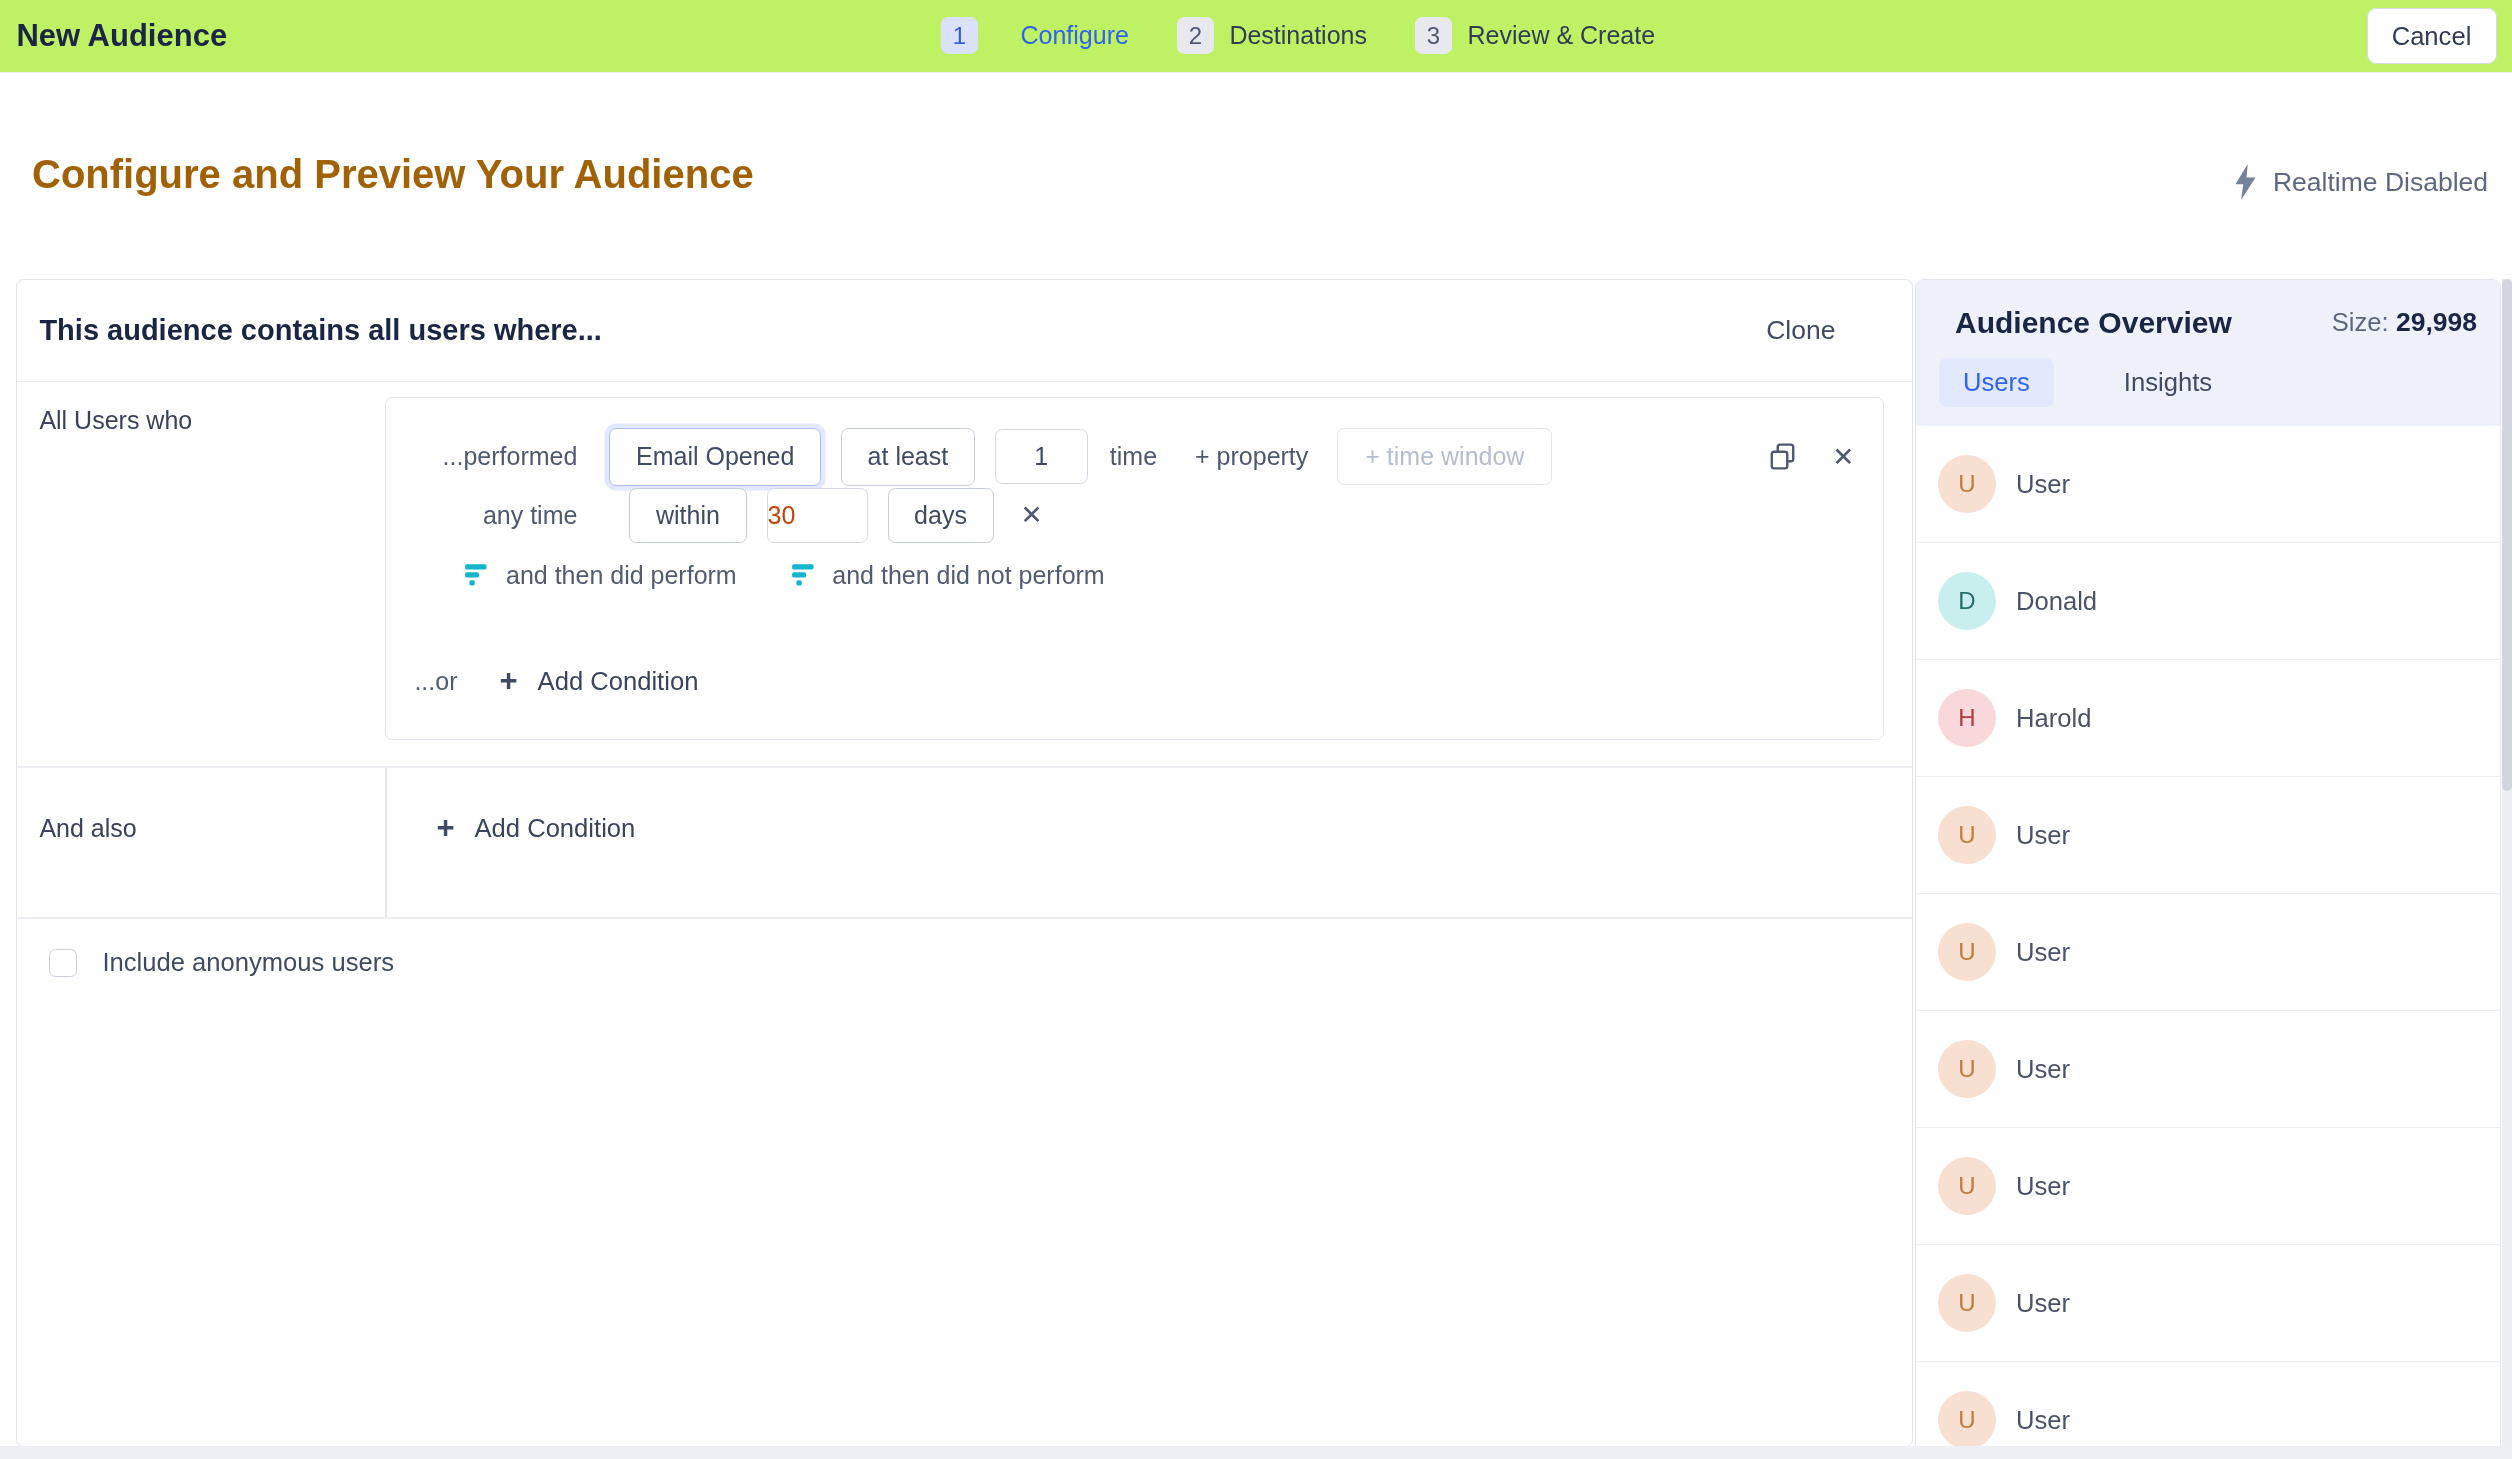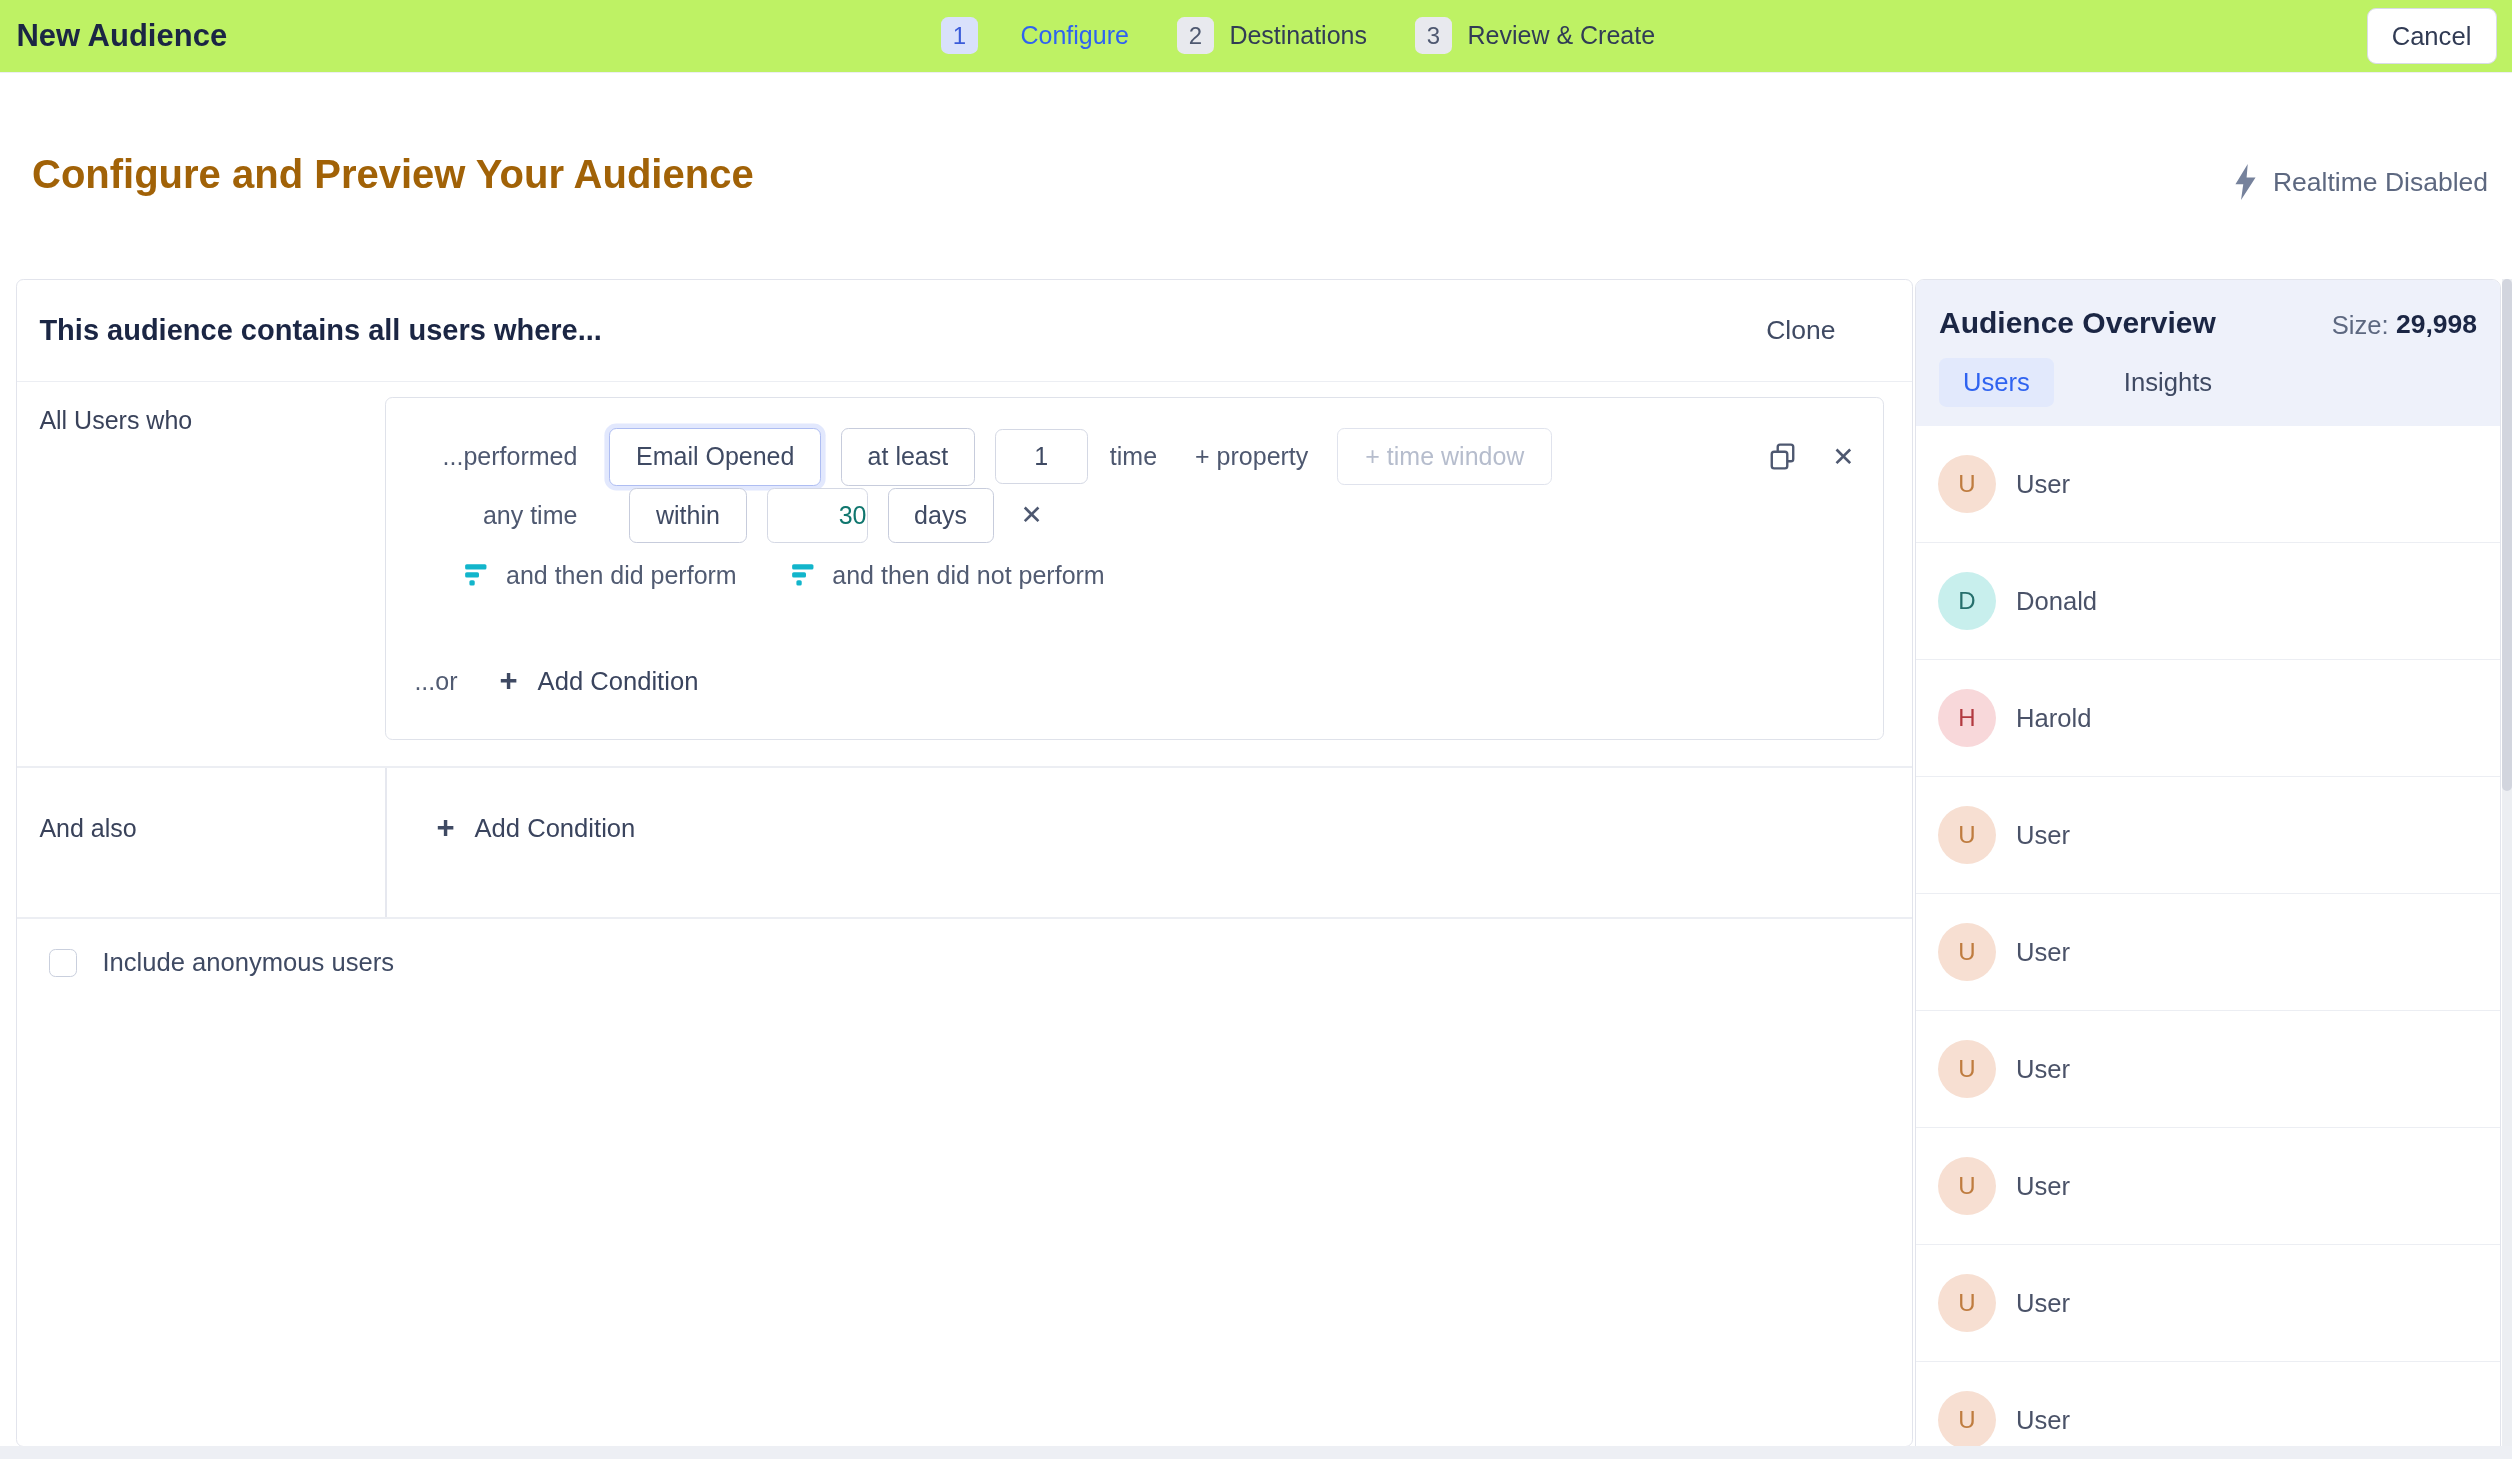--- a/index.html
+++ b/index.html
@@ -53,21 +53,21 @@
   .count-input { margin-left:20px; width:93px; height:55px; border:1.8px solid #d4d8e4; border-radius:7.3px;
     text-align:center; font-size:25px; color:#3f4a63; font-family:inherit; }
   .unit-text { margin-left:22px; font-size:25px; color:#4e5870; }
   .add-prop { margin-left:38px; font-size:25px; color:#4e5870; cursor:pointer; }
   .tw-btn { margin-left:29px; height:57px; padding:0 27px; background:#fff; border:1.8px solid #e0e3ed;
     border-radius:7.3px; font-size:25px; color:#b6bdcd; font-family:inherit; cursor:pointer; }
   .row-icons { position:absolute; right:29px; top:0; height:66px; display:flex; align-items:center; gap:35px; }
   .icon-btn { background:none; border:none; cursor:pointer; display:flex; align-items:center; font-family:inherit; }
   .close-x { font-size:26.5px; color:#4e5870; }
   .val-input { margin-left:20px; width:101px; height:55px; border:1.8px solid #d4d8e4; border-radius:7.3px;
-    text-align:right; font-size:25px; color:#0f766e; font-family:inherit; }
+    text-align:left; font-size:25px; color:#c2410c; font-family:inherit; }
   .days-btn { margin-left:20px; height:55px; }
   .r2-close { margin-left:27px; }
 
   .then-link { display:flex; gap:17px; cursor:pointer; }
   .then-link + .then-link { margin-left:53px; }
   .then-text { font-size:25px; color:#515b72; }
 
   .or-text { font-size:25px; color:#515b72; }
   .plus-glyph { font-size:31px; color:#3f4a63; font-weight:bold; margin-left:42px; }
   .addcond-text { font-size:25.6px; color:#3a445e; margin-left:20px; }
@@ -80,21 +80,21 @@
   .add-cond2 .plus-glyph { margin-left:0; }
 
   .checkbox-row { position:absolute; left:32px; top:668px; display:flex; align-items:center; gap:25px; }
   .checkbox { width:28px; height:28px; border:1.8px solid #c9cfdd; border-radius:6.4px; background:#fff; cursor:pointer; }
   .checkbox-label { font-size:25.6px; color:#3f4a63; }
 
   
   .sidebar { position:absolute; left:1915px; top:279px; width:586px; height:1168px; background:#fff;
     border:1.8px solid #e2e4ec; border-radius:9px 9px 0 0; overflow:hidden; }
   .sb-head { position:absolute; left:0; top:0; right:0; height:146px; background:#eef1fa; padding:0 23px; }
-  .sb-title-row { display:flex; align-items:flex-end; padding-top:25.6px; }
+  .sb-title-row { display:flex; align-items:center; padding-top:25.6px;margin-left:16px; }
   .sb-title { font-size:30px; font-weight:bold; color:#1b2644; }
   .sb-size { margin-left:auto; font-size:25.6px; color:#5d6880; }
   .sb-size-value { font-size:26.5px; font-weight:bold; color:#1b2644; margin-left:7.3px; }
   .sb-tabs { display:flex; align-items:center; margin-top:18px; }
   .tab { height:49px; padding:0 24px; display:flex; align-items:center; font-size:25.6px; color:#3f4a63;
     border-radius:7.3px; cursor:pointer; }
   .tab.active { background:#e2e9fc; color:#2f63f0; }
   .tab.inactive { margin-left:46px; }
   .user-list { position:absolute; left:0; top:146px; right:0; bottom:0; }
   .user-row { height:117px; display:flex; align-items:center; gap:20px; padding-left:22px;

